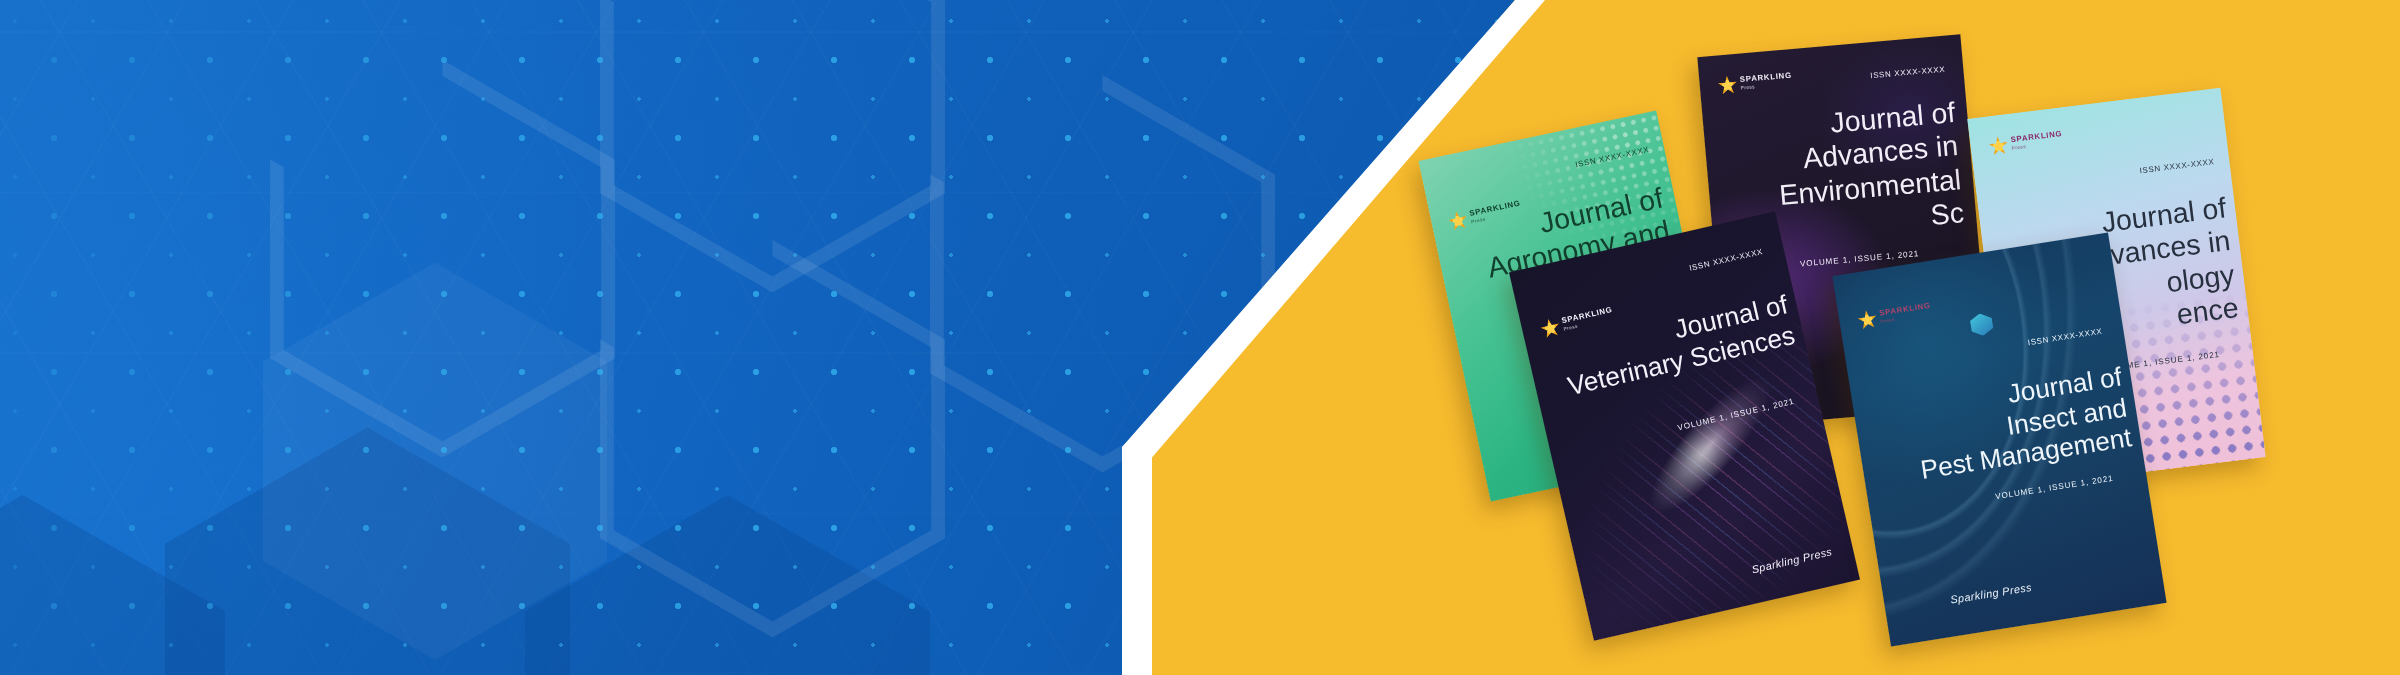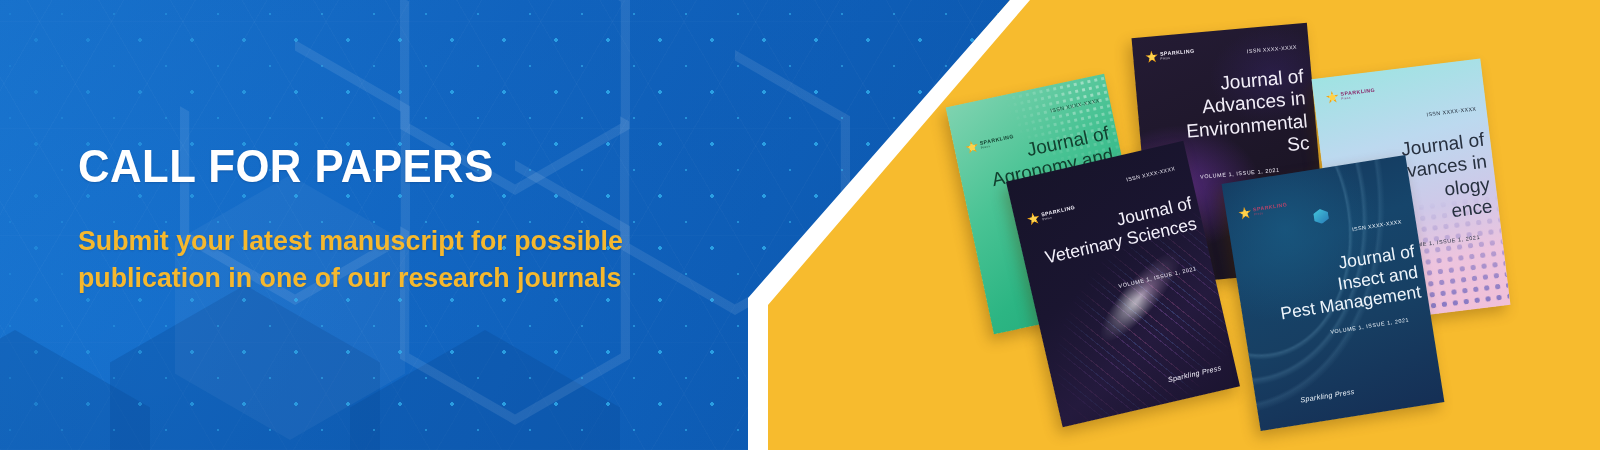--- a/index.html
+++ b/index.html
@@ -242,25 +242,20 @@
     <div class="hex-o" style="left:180px;top:40px;"></div>
     <div class="hex-o" style="left:400px;top:-70px;"></div>
     <div class="hex-o" style="left:400px;top:160px;"></div>
     <div class="hex-o" style="left:620px;top:50px;"></div>
     <div class="hex-big" style="left:175px;top:175px;"></div>
 
     <div class="dots"></div>
     <div class="dots small"></div>
   </div>
 
-  <div class="copy">
-    <h1 class="headline">CALL FOR PAPERS</h1>
-    <p class="subcopy">Submit your latest manuscript for possible
-publication in one of our research journals</p>
-  </div>
 
   <svg class="divider" viewBox="0 0 1600 450">
     <polygon points="1010,0 1030,0 768,305 768,450 748,450 748,298" fill="#ffffff"></polygon>
   </svg>
 
   <div class="covers">
 
     <div class="cover" id="cover-agronomy">
       <div class="halftone"></div>
       <div class="logo" style="left:11px;top:38px;">

